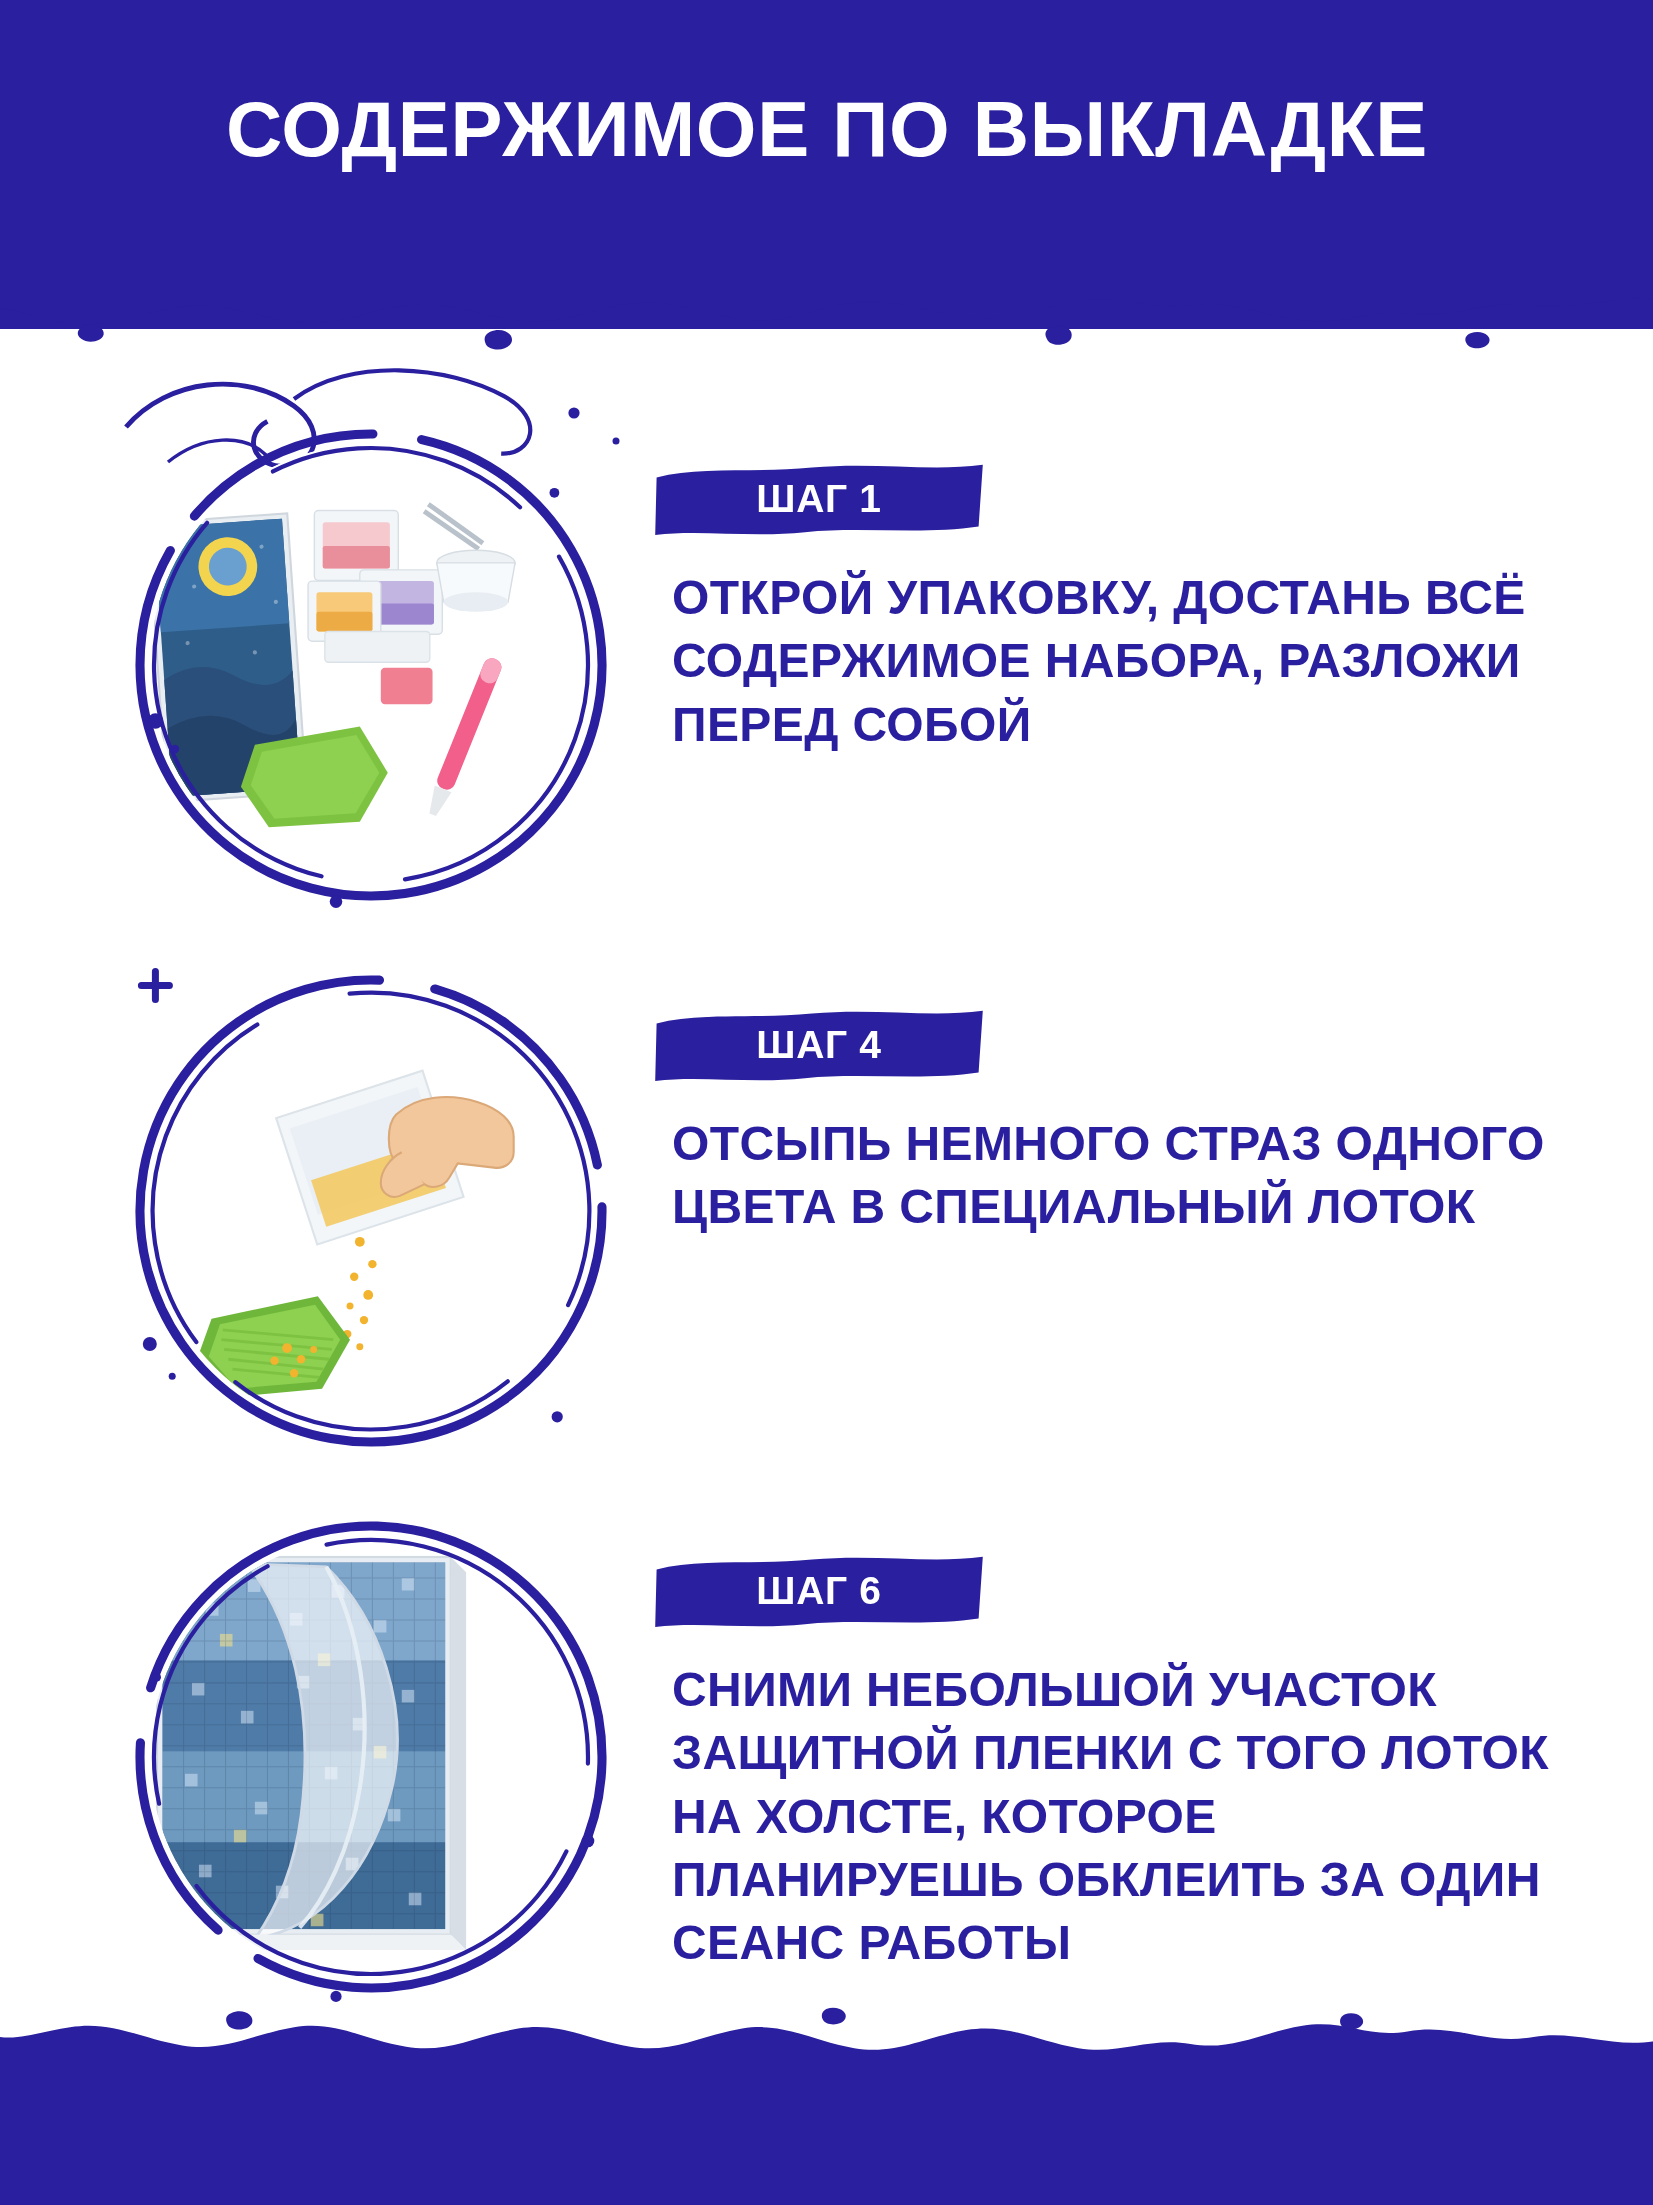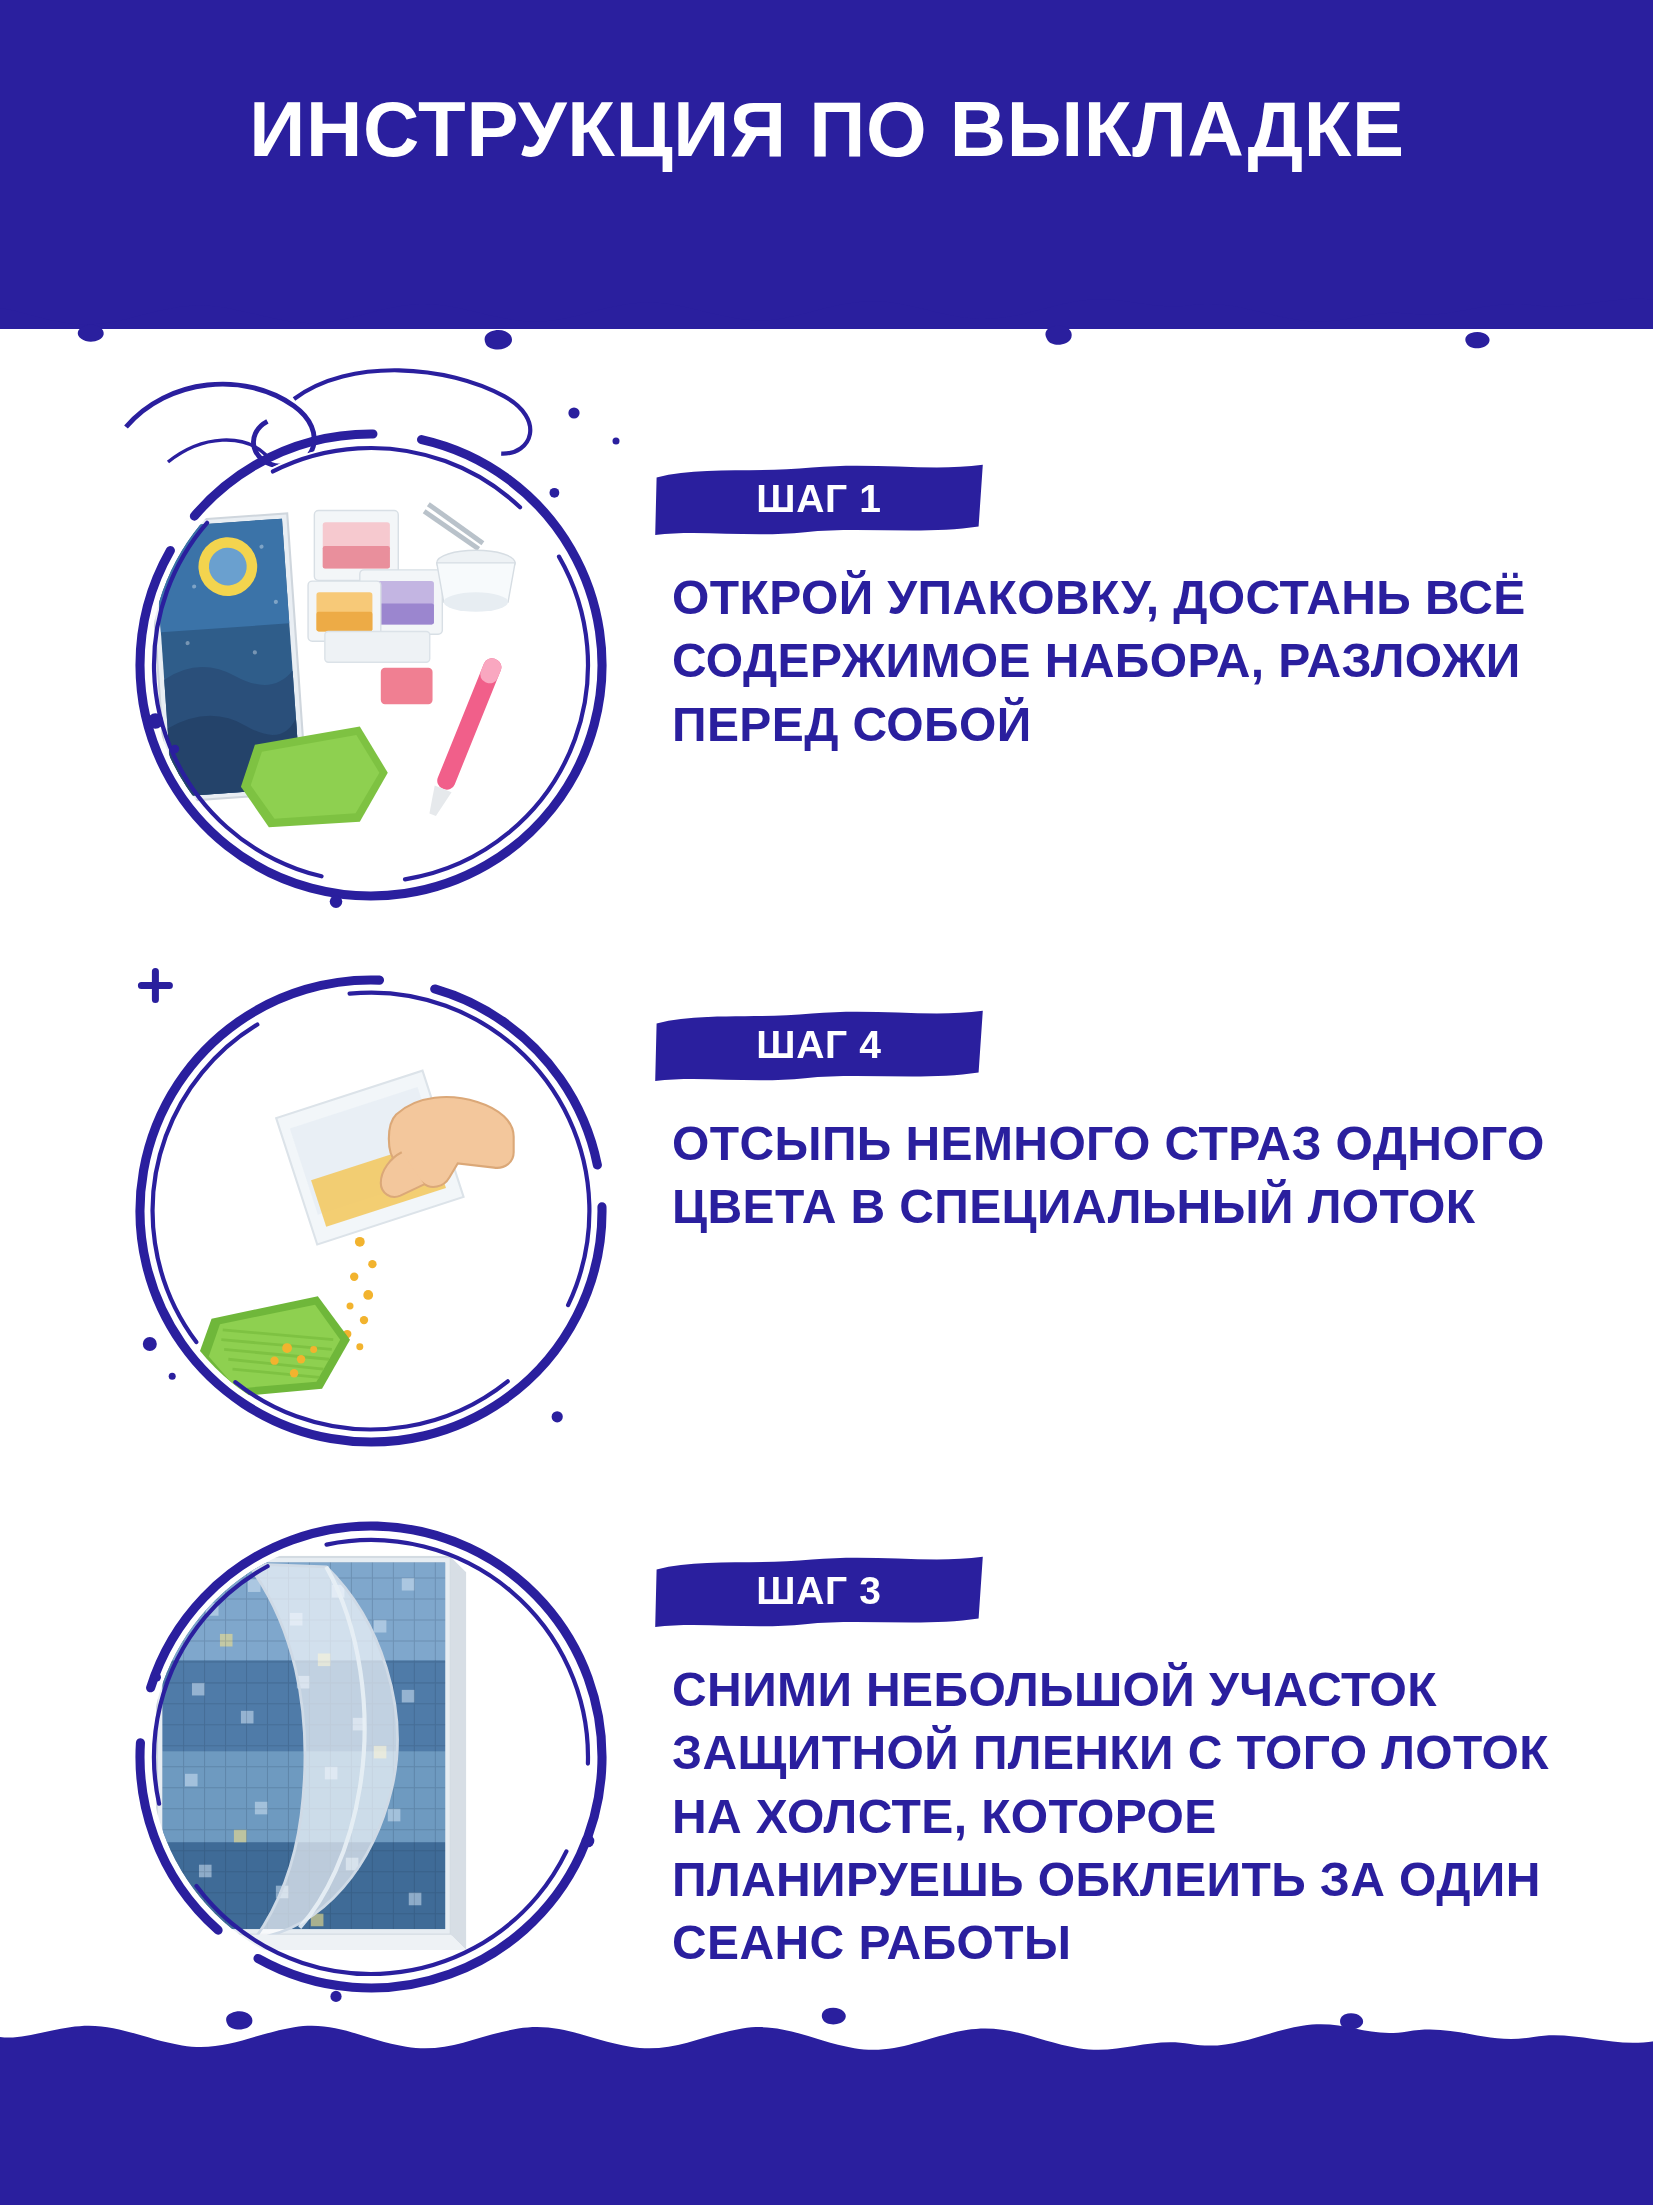--- a/index.html
+++ b/index.html
@@ -139,21 +139,21 @@
     max-width: 903px;
   }
 
   
   .deco { position: absolute; }
 </style>
 </head>
 <body>
 
 <div class="header-band"></div>
-<div class="header-title">ИНСТРУКЦИЯ ПО ВЫКЛАДКЕ</div>
+<div class="header-title">СОДЕРЖИМОЕ ПО ВЫКЛАДКЕ</div>
 <svg class="header-edge" viewBox="0 0 2362 160" preserveAspectRatio="none">
   <path fill="#2a1f9e" d="M0,0 L2362,0 L2362,58 C2300,52 2250,74 2190,66 C2120,57 2080,86 2010,78 C1950,71 1920,96 1860,88 C1800,80 1760,58 1700,66 C1640,74 1600,50 1540,60 C1480,70 1440,92 1380,84 C1320,76 1280,54 1220,62 C1160,70 1120,94 1060,86 C1000,78 960,56 900,64 C840,72 800,96 740,88 C680,80 640,58 580,66 C520,74 480,98 420,90 C360,82 320,60 260,68 C200,76 160,100 100,92 C60,87 30,74 0,70 Z"></path>
   <path fill="#2a1f9e" d="M120,96 c14,-6 30,2 28,12 c-2,10 -22,14 -32,6 c-8,-6 -6,-14 4,-18 Z"></path>
   <path fill="#2a1f9e" d="M700,104 c18,-8 36,4 30,16 c-6,12 -30,12 -36,2 c-4,-8 -2,-14 6,-18 Z"></path>
   <path fill="#2a1f9e" d="M1500,98 c16,-8 34,2 30,14 c-4,12 -28,14 -34,4 c-5,-8 -4,-14 4,-18 Z"></path>
   <path fill="#2a1f9e" d="M2100,106 c16,-6 32,4 26,14 c-6,10 -28,10 -32,0 c-3,-6 -1,-11 6,-14 Z"></path>
 </svg>
 
 <svg class="deco" style="left:84px; top:329px; width:630px; height:182px;" viewBox="0 0 900 260">
   <path fill="none" stroke="#2a1f9e" stroke-width="7" d="M60,140 C120,70 230,60 300,110 C350,146 330,200 280,196 C240,193 228,150 262,132"></path>
@@ -384,21 +384,21 @@
       <circle cx="300" cy="692" r="8" fill="#2a1f9e"></circle>
       <circle cx="44" cy="236" r="6" fill="#2a1f9e"></circle>
     </svg>
   </div>
 
   <div class="step-text">
     <div class="badge">
       <svg class="badge-bg" viewBox="0 0 480 104" preserveAspectRatio="none">
         <path fill="#2a1f9e" d="M8,22 C70,6 150,16 230,8 C320,0 400,14 474,4 L468,92 C390,104 300,92 220,100 C140,108 70,96 6,104 Z"></path>
       </svg>
-      <div class="badge-label">ШАГ 3</div>
+      <div class="badge-label">ШАГ 6</div>
     </div>
     <div class="step-desc">СНИМИ НЕБОЛЬШОЙ УЧАСТОК ЗАЩИТНОЙ ПЛЕНКИ С ТОГО ЛОТОК НА ХОЛСТЕ, КОТОРОЕ ПЛАНИРУЕШЬ ОБКЛЕИТЬ ЗА ОДИН СЕАНС РАБОТЫ</div>
   </div>
 </div>
 
 <svg class="footer-edge" viewBox="0 0 2362 170" preserveAspectRatio="none">
   <path fill="#2a1f9e" d="M0,170 L2362,170 L2362,86 C2300,96 2250,70 2190,80 C2120,92 2080,60 2010,72 C1950,82 1920,54 1860,64 C1800,74 1760,100 1700,90 C1640,80 1600,106 1540,96 C1480,86 1440,60 1380,70 C1320,80 1280,106 1220,96 C1160,86 1120,58 1060,68 C1000,78 960,104 900,94 C840,84 800,58 740,68 C680,78 640,104 580,94 C520,84 480,56 420,66 C360,76 320,102 260,92 C200,82 160,56 100,66 C60,72 30,84 0,80 Z"></path>
   <path fill="#2a1f9e" d="M330,46 c16,-8 34,2 30,14 c-5,12 -30,12 -35,2 c-4,-8 -2,-13 5,-16 Z"></path>
   <path fill="#2a1f9e" d="M1180,40 c16,-6 32,4 27,14 c-5,10 -27,11 -32,1 c-3,-6 -1,-12 5,-15 Z"></path>
   <path fill="#2a1f9e" d="M1920,48 c14,-6 30,3 26,13 c-5,10 -26,11 -31,2 c-3,-6 -1,-12 5,-15 Z"></path>

